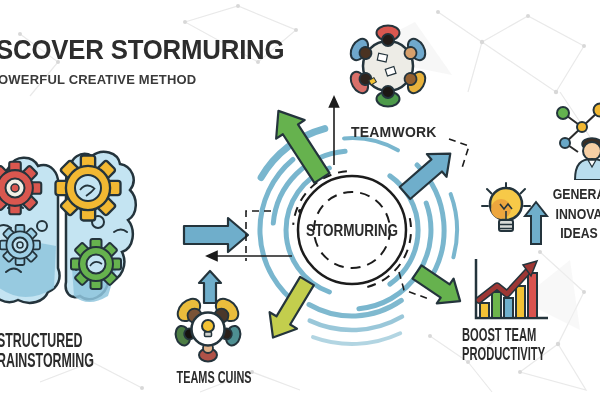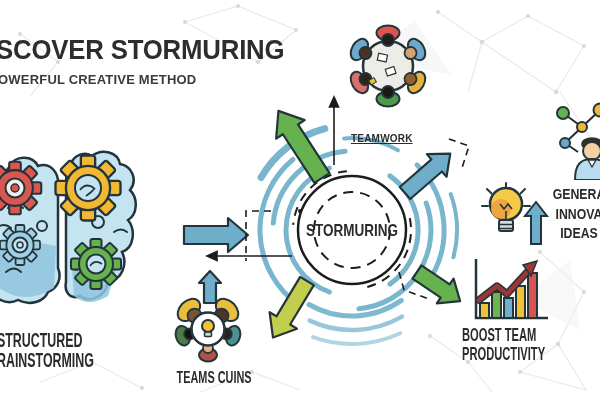--- a/index.html
+++ b/index.html
@@ -4,21 +4,21 @@
 <style>
   html,body{margin:0;padding:0;background:#fff;}
   .stage{position:relative;width:600px;height:400px;overflow:hidden;background:#ffffff;
          font-family:"Liberation Sans",sans-serif;color:#2b2b2b;}
   .abs{position:absolute;}
   svg{display:block;}
   .lbl{position:absolute;font-weight:bold;color:#2b2b2b;white-space:nowrap;line-height:1;}
   .title{left:-4px;top:36px;font-size:28px;letter-spacing:-.2px;color:#2d2d2d;
          transform:scaleX(.92);transform-origin:left top;}
   .subtitle{left:-2px;top:73px;font-size:13px;letter-spacing:.2px;color:#3a3a3a;}
-  .teamwork-lbl{left:351px;top:134px;font-size:10px;letter-spacing:.2px;text-decoration:underline;}
+  .teamwork-lbl{left:351px;top:125px;font-size:14px;letter-spacing:.2px;}
   .teams-lbl{left:159px;top:370px;width:110px;text-align:center;font-size:16px;
              transform:scaleX(.68);transform-origin:center top;}
   .boost-lbl{left:462px;top:326px;font-size:18px;line-height:19px;
              transform:scaleX(.62);transform-origin:left top;}
   .gen-lbl{left:546px;top:184px;width:66px;text-align:center;font-size:15px;line-height:19.5px;
            transform:scaleX(.82);transform-origin:center top;}
   .brain-lbl{left:-3px;top:330px;font-size:20px;line-height:20px;
              transform:scaleX(.62);transform-origin:left top;}
 </style>
 </head>

